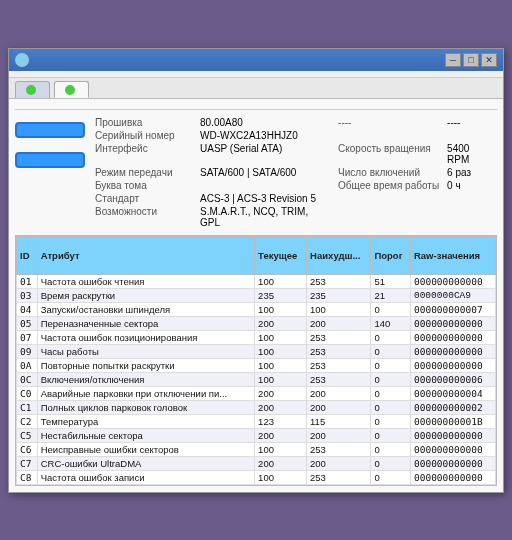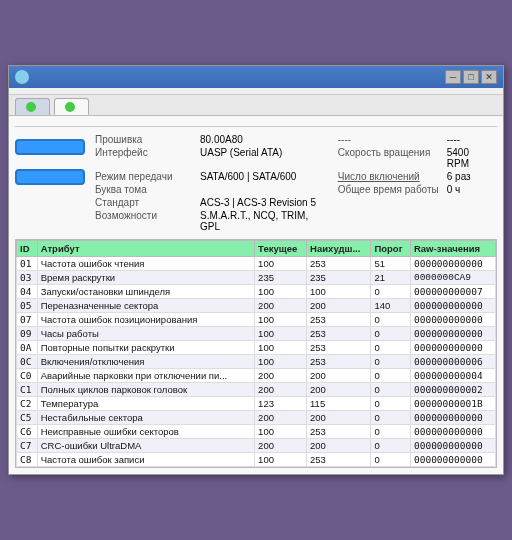--- a/index.html
+++ b/index.html
@@ -178,23 +178,23 @@
     .attr-table-container {
       border: 1px solid #bbb;
       background: white;
     }
     .attr-table {
       width: 100%;
       border-collapse: collapse;
       font-size: 9.5px;
     }
     .attr-table th {
-      background: #86efac;
+      background: #7dd3fc;
       border: 1px solid #bbb;
-      padding: 2px 3px;
+      padding: 13px 3px;
       text-align: left;
       font-weight: bold;
       color: #222;
       position: sticky;
       top: 11px;
     }
     .attr-table td {
       border: 1px solid #ddd;
       padding: 1px 3px;
       color: #111;
@@ -273,29 +273,35 @@
       <div class="info-table">
         <table>
           <tbody id="info-rows">
               <tr>
     <td style="color:#555;white-space:nowrap;width:105px;">Прошивка</td>
     <td style="color:#000;">80.00A80</td>
     <td style="color:#555;white-space:nowrap;padding-left:6px;">----</td>
     <td style="color:#000;">----</td>
   </tr>
               <tr>
+    <td style="color:#555;white-space:nowrap;width:105px;">Серийный номер</td>
+    <td style="color:#000;">WD-WXC2A13HHJZ0</td>
+    <td style="color:#555;white-space:nowrap;padding-left:6px;"></td>
+    <td style="color:#000;"></td>
+  </tr>
+              <tr>
     <td style="color:#555;white-space:nowrap;width:105px;margin-top:36px;">Интерфейс</td>
     <td style="color:#000;">UASP (Serial ATA)</td>
     <td style="color:#555;white-space:nowrap;padding-left:6px;">Скорость вращения</td>
     <td style="color:#000;">5400 RPM</td>
   </tr>
               <tr>
     <td style="color:#555;white-space:nowrap;width:105px;">Режим передачи</td>
     <td style="color:#000;">SATA/600 | SATA/600</td>
-    <td style="color:#555;white-space:nowrap;padding-left:6px;text-decoration:underline;">Число включений</td>
+    <td style="color:#555;white-space:nowrap;padding-left:6px;">Число включений</td>
     <td style="color:#000;">6 раз</td>
   </tr>
               <tr>
     <td style="color:#555;white-space:nowrap;width:105px;">Буква тома</td>
     <td style="color:#000;"></td>
     <td style="color:#555;white-space:nowrap;padding-left:6px;">Общее время работы</td>
     <td style="color:#000;">0 ч</td>
   </tr>
               <tr>
     <td style="color:#555;white-space:nowrap;width:105px;">Стандарт</td>

